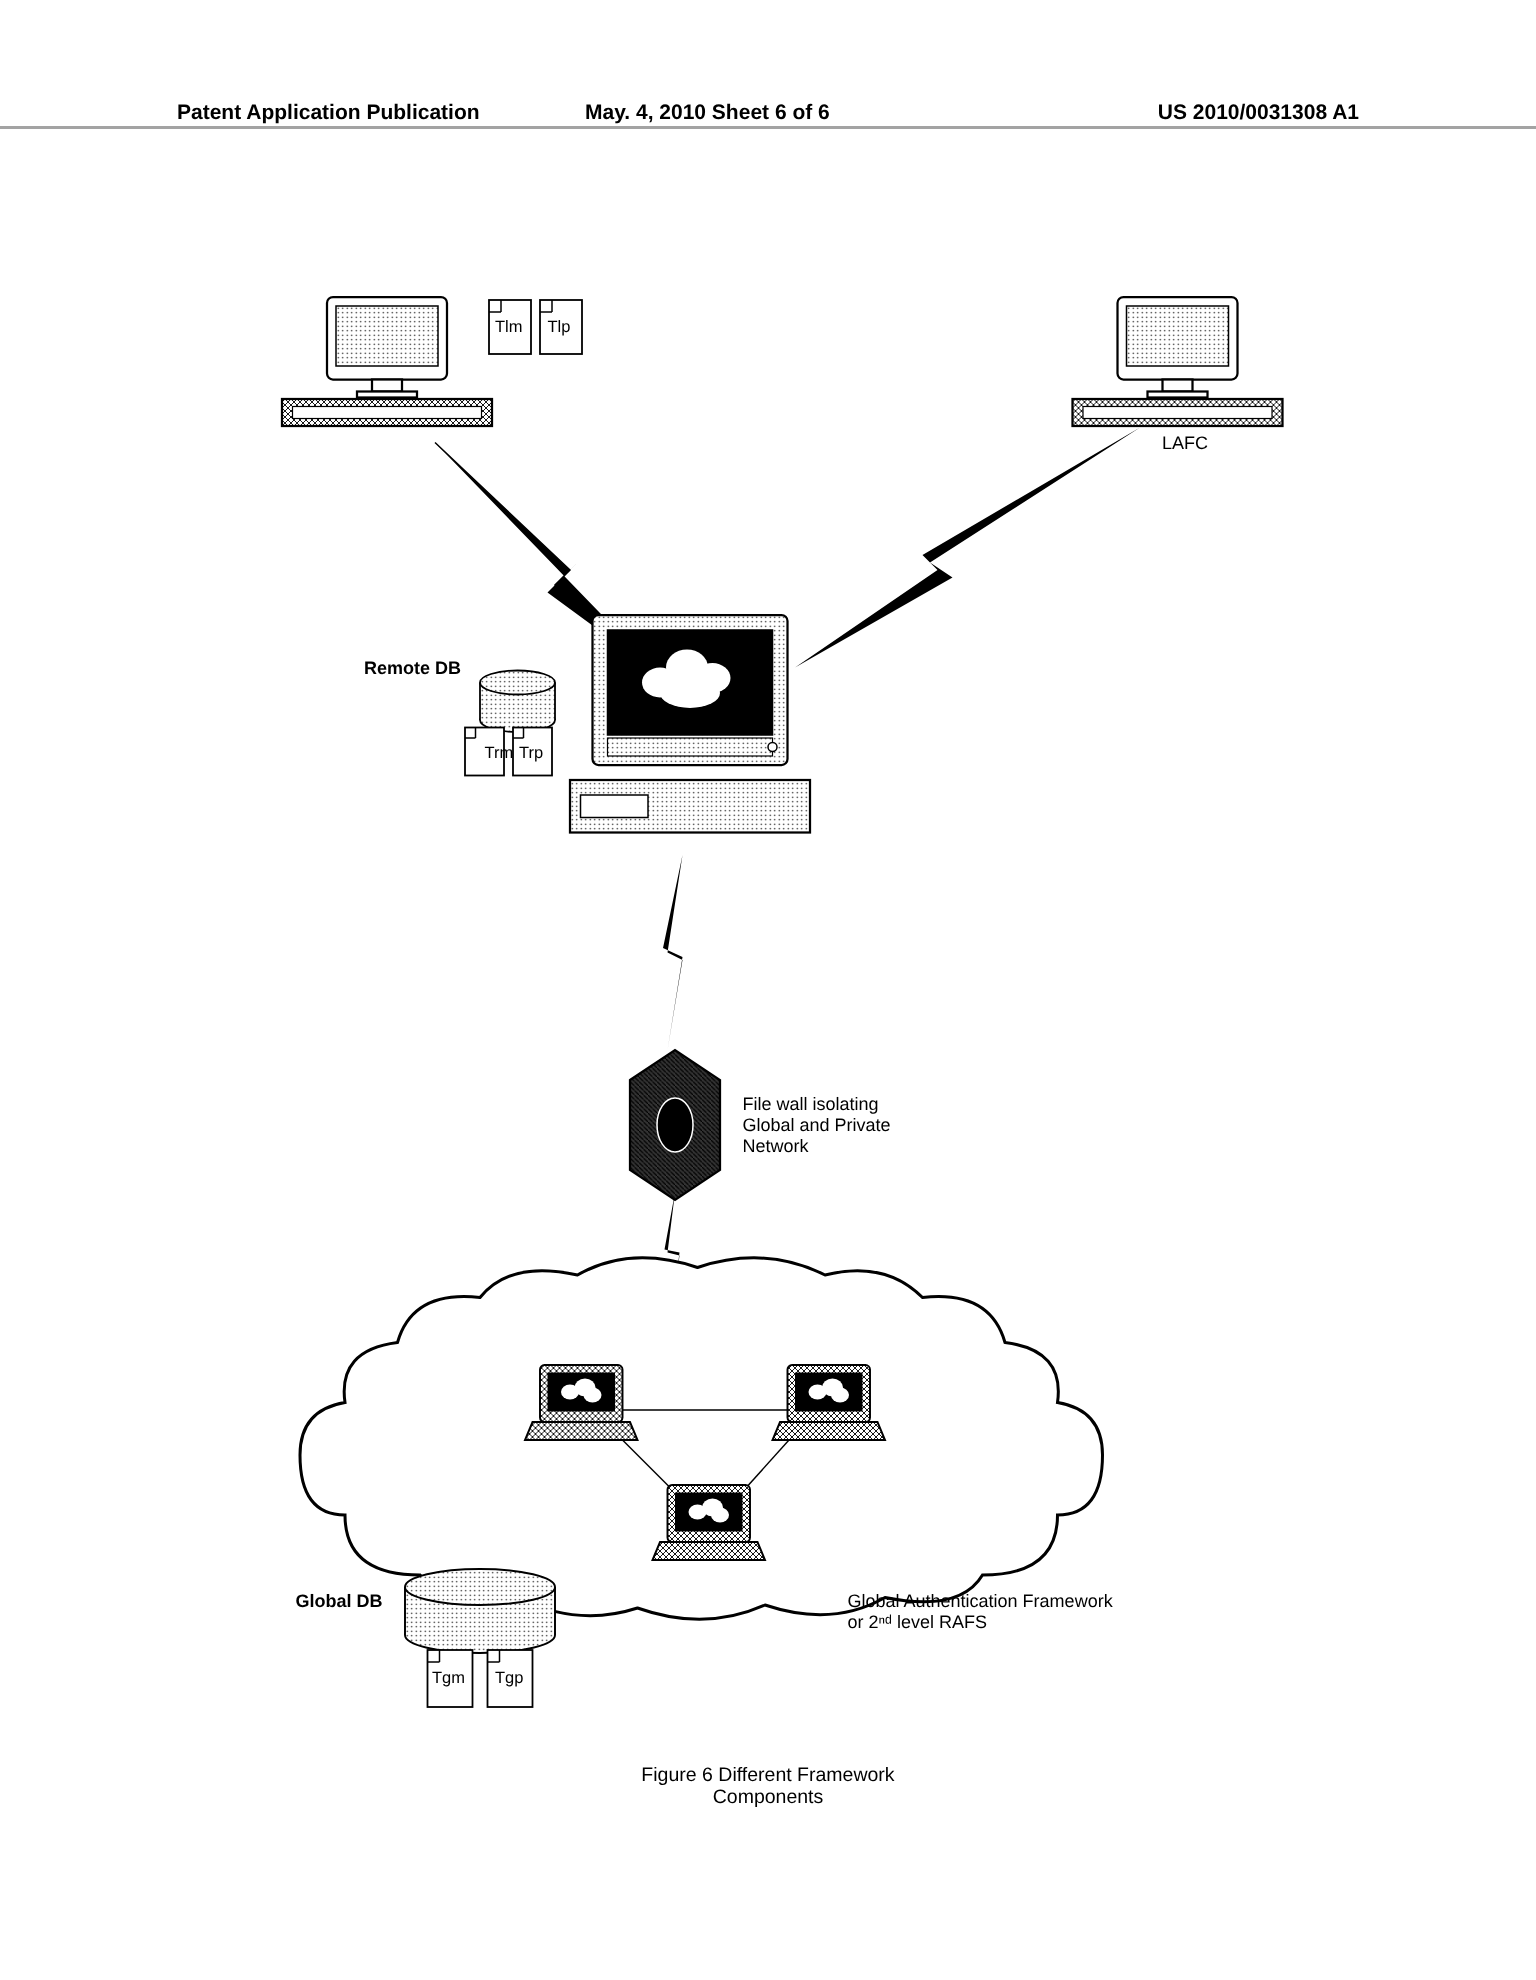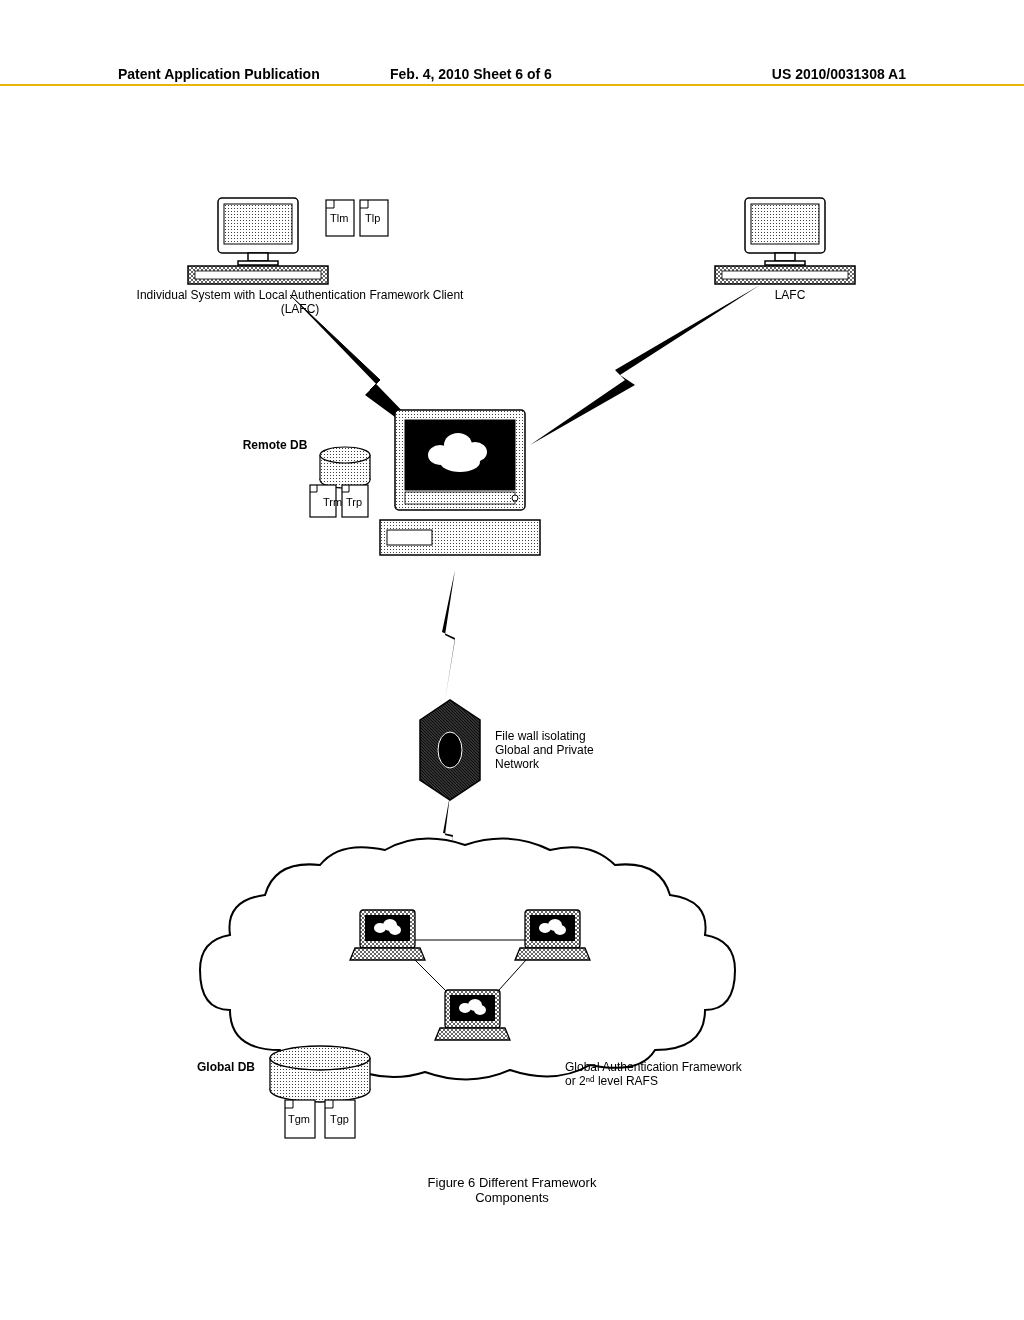--- a/index.html
+++ b/index.html
@@ -9,21 +9,21 @@
     height: 1320px;
     font-family: Arial, sans-serif;
     background: white;
     position: relative;
   }
   .header {
     position: absolute;
     top: 80px;
     left: 0;
     width: 1024px;
-    border-bottom: 2px solid #eab308;
+    border-bottom: 2px solid #a3a3a3;
     padding-bottom: 4px;
   }
   .header-left {
     position: absolute;
     left: 118px;
     top: -14px;
     font-weight: bold;
     font-size: 14px;
   }
   .header-center {
@@ -67,21 +67,21 @@
     width: 1024px;
     text-align: center;
     font-size: 13px;
   }
 </style>
 </head>
 <body>
 
 <div class="header">
   <span class="header-left">Patent Application Publication</span>
-  <span class="header-center">Feb. 4, 2010  Sheet 6 of 6</span>
+  <span class="header-center">May. 4, 2010  Sheet 6 of 6</span>
   <span class="header-right">US 2010/0031308 A1</span>
 </div>
 
 <div class="diagram">
 
 <svg width="1024" height="1000">
   <defs>
     <pattern id="crosshatch" patternUnits="userSpaceOnUse" width="4" height="4">
       <rect width="4" height="4" fill="white"></rect>
       <path d="M0,0 L4,4 M-1,3 L1,5 M3,-1 L5,1" stroke="black" stroke-width="0.6"></path>
@@ -253,21 +253,20 @@
     <line x1="8" y1="0" x2="8" y2="8" stroke="black"></line>
   </g>
   <g transform="translate(325,920)">
     <rect x="0" y="0" width="30" height="38" fill="white" stroke="black" stroke-width="1.2"></rect>
     <line x1="0" y1="8" x2="8" y2="8" stroke="black"></line>
     <line x1="8" y1="0" x2="8" y2="8" stroke="black"></line>
   </g>
 
 </svg>
 
-<div class="label" style="left:120px; top:108px; width:360px;">Individual System with Local Authentication Framework Client<br>(LAFC)</div>
 <div class="label" style="left:760px; top:108px; width:60px;">LAFC</div>
 <div class="label label-small" style="left:330px; top:32px;">Tlm</div>
 <div class="label label-small" style="left:365px; top:32px;">Tlp</div>
 
 <div class="label" style="left:235px; top:258px; width:80px; font-weight:bold;">Remote DB</div>
 <div class="label label-small" style="left:299px; top:316px;margin-left:24px;">Trm</div>
 <div class="label label-small" style="left:346px; top:316px;">Trp</div>
 
 <div class="label" style="left:495px; top:549px; width:130px; text-align:left;">File wall isolating<br>Global and Private<br>Network</div>
 

